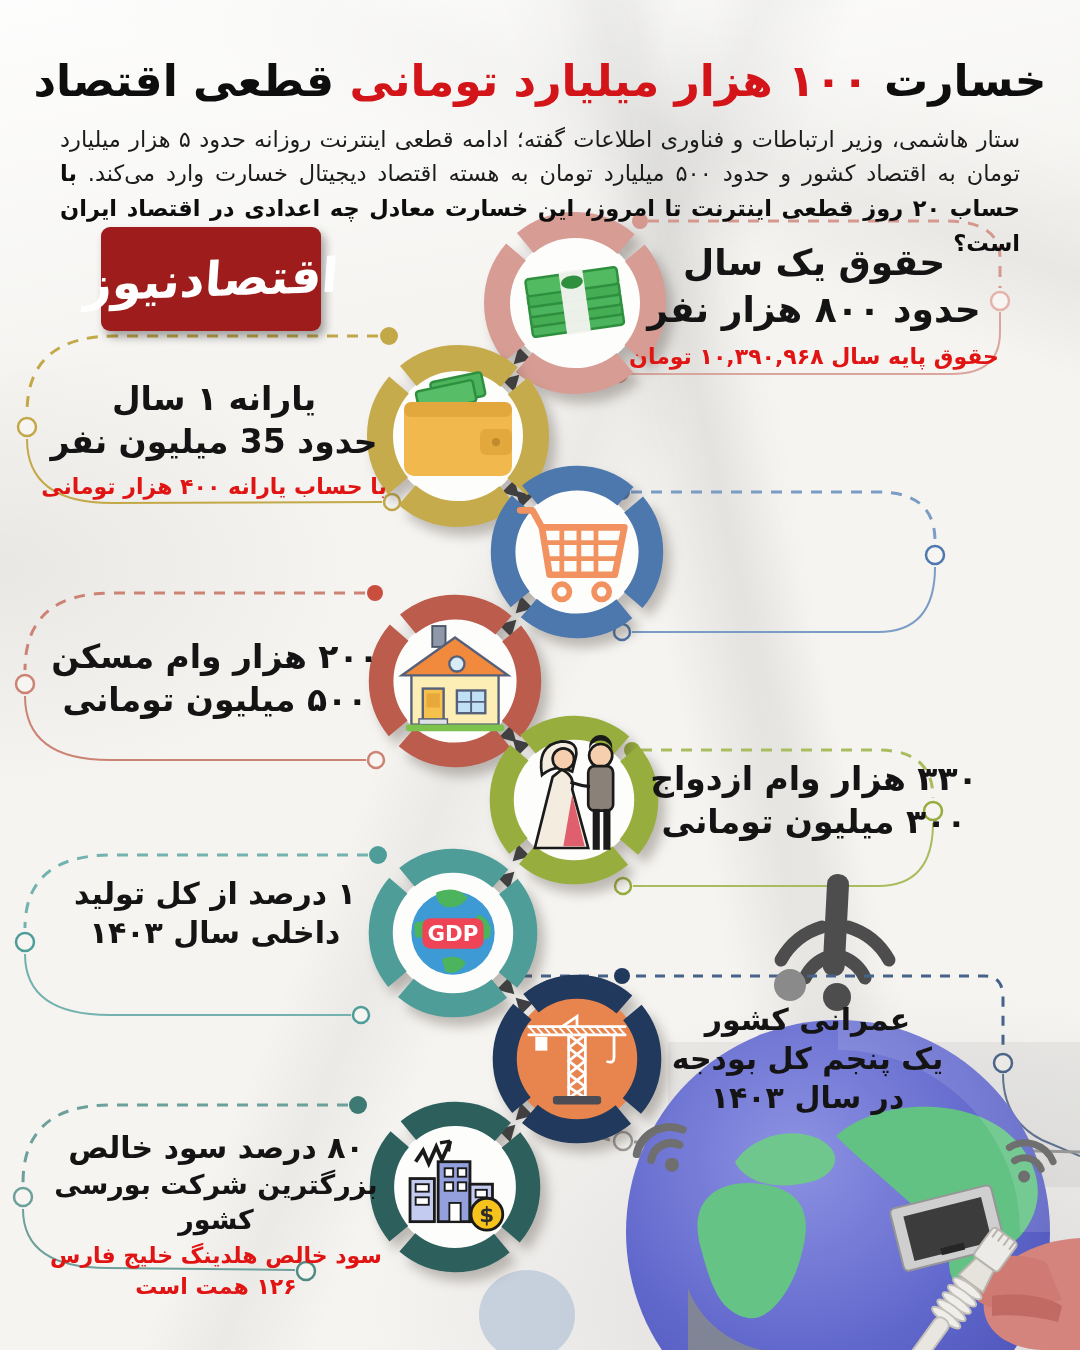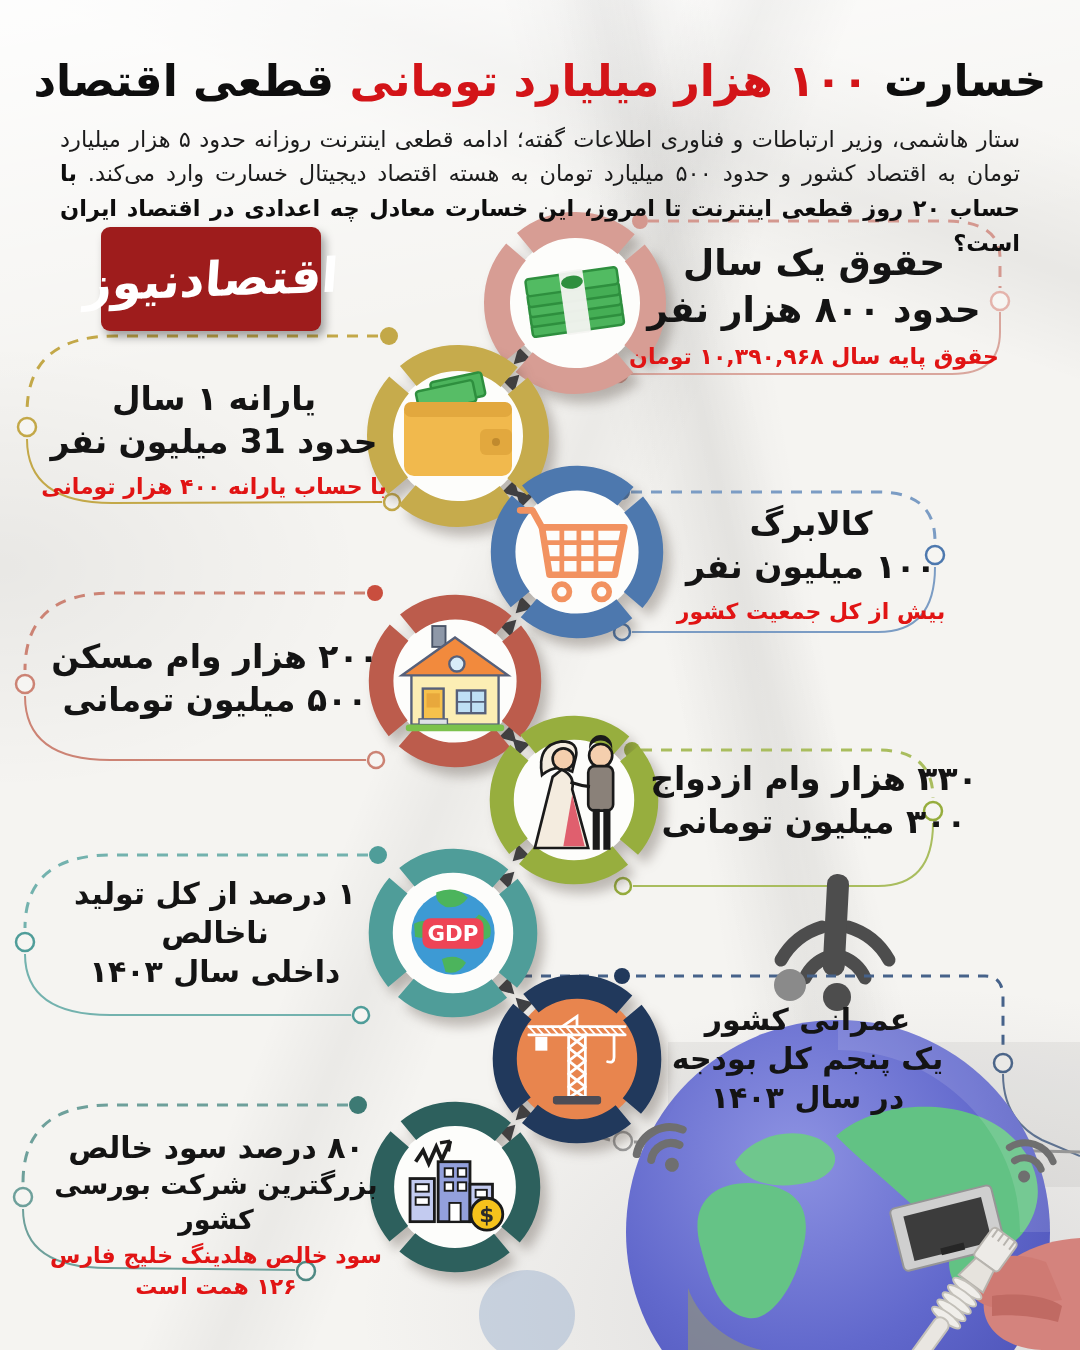--- a/index.html
+++ b/index.html
@@ -355,43 +355,37 @@
   </div>
 
   <div class="tblock" style="left:615px;top:240px;width:398px">
     <div class="tl big">حقوق یک سال</div>
     <div class="tl big">حدود ۸۰۰ هزار نفر</div>
     <div class="note">حقوق پایه سال ۱۰,۳۹۰,۹۶۸ تومان</div>
   </div>
 
   <div class="tblock" style="left:38px;top:378px;width:352px">
     <div class="tl">یارانه ۱ سال</div>
-    <div class="tl">حدود 31 میلیون نفر</div>
+    <div class="tl">حدود 35 میلیون نفر</div>
     <div class="note">با حساب یارانه ۴۰۰ هزار تومانی</div>
   </div>
 
-  <div class="tblock" style="left:625px;top:503px;width:372px">
-    <div class="tl">کالابرگ</div>
-    <div class="tl">۱۰۰ میلیون نفر</div>
-    <div class="note">بیش از کل جمعیت کشور</div>
-  </div>
 
   <div class="tblock" style="left:42px;top:636px;width:346px">
     <div class="tl">۲۰۰ هزار وام مسکن</div>
     <div class="tl">۵۰۰ میلیون تومانی</div>
   </div>
 
   <div class="tblock" style="left:618px;top:758px;width:392px">
     <div class="tl">۳۳۰ هزار وام ازدواج</div>
     <div class="tl">۳۰۰ میلیون تومانی</div>
   </div>
 
   <div class="tblock" style="left:42px;top:874px;width:346px">
     <div class="tl mid">۱ درصد از کل تولید</div>
-    <div class="tl mid">ناخالص</div>
     <div class="tl mid">داخلی سال ۱۴۰۳</div>
   </div>
 
   <div class="tblock" style="left:635px;top:1000px;width:345px">
     <div class="tl mid">عمرانی کشور</div>
     <div class="tl mid">یک پنجم کل بودجه</div>
     <div class="tl mid">در سال ۱۴۰۳</div>
   </div>
 
   <div class="tblock" style="left:30px;top:1128px;width:372px">

